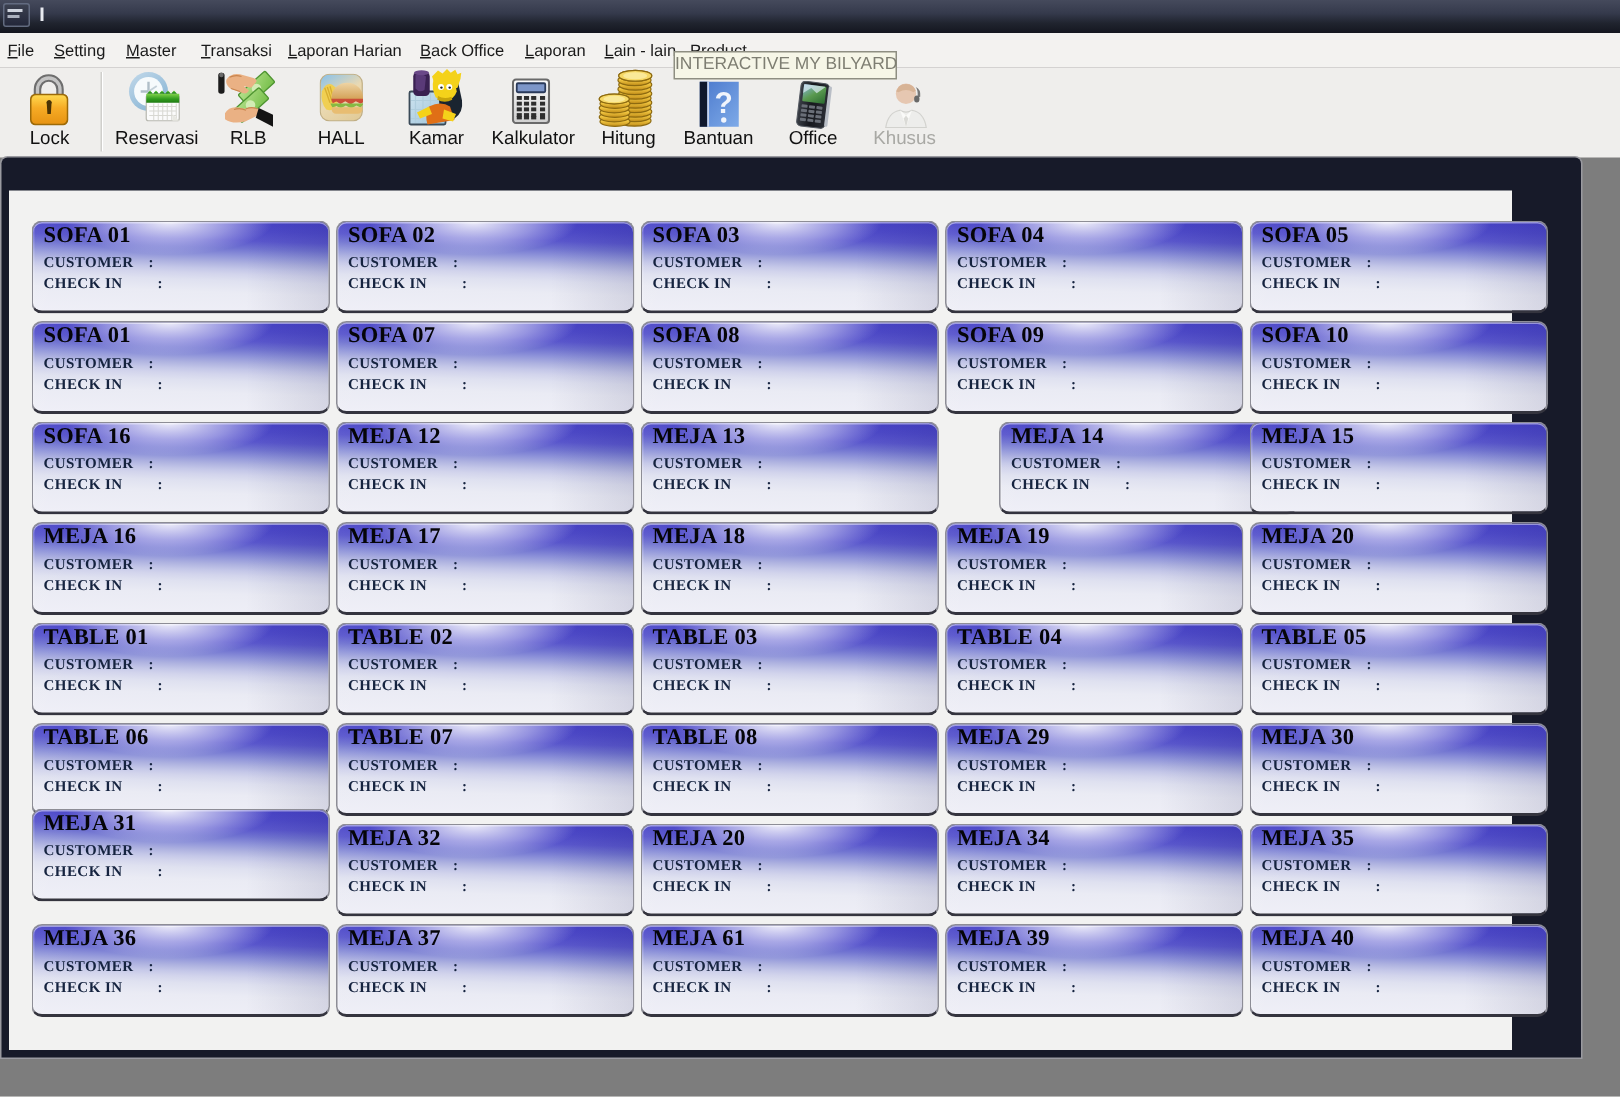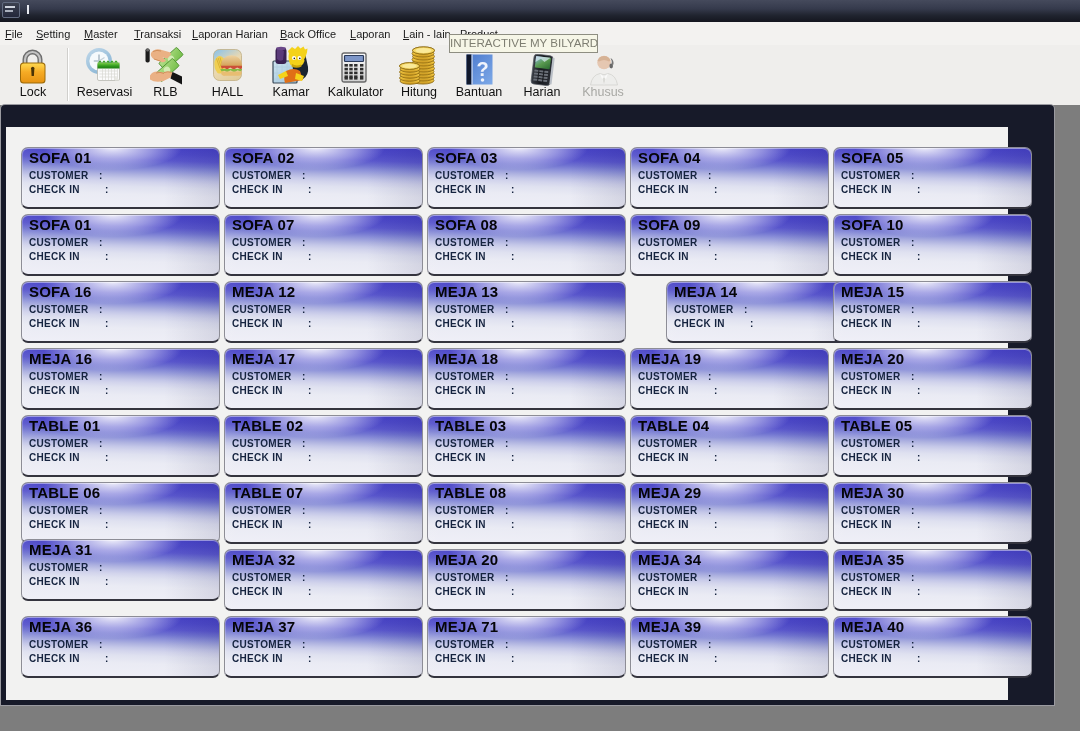--- a/index.html
+++ b/index.html
@@ -22,21 +22,21 @@
  border:1px solid #8e8e82;font-size:11.6px;color:#7e7e72;text-align:center;line-height:16px;z-index:50;white-space:nowrap;}
 #win{position:absolute;left:1px;top:105px;width:1053px;height:600px;background:#171a29;
  border-radius:4px 4px 0 0;box-shadow:0 0 0 1px #9a9aa0;}
 #wtitle{position:absolute;left:2px;top:1px;width:1049px;height:21px;border-radius:3px 3px 0 0;
  background:linear-gradient(180deg,#61667a 0%,#434860 45%,#23283f 55%,#10131f 100%);}
 #wicon{position:absolute;left:8px;top:2px;width:15px;height:15px;}
 #wtext{position:absolute;left:30px;top:4px;font-size:11.5px;color:#dcdde4;letter-spacing:0.4px;}
 #wclose{position:absolute;left:1002px;top:3px;width:40px;height:12px;background:linear-gradient(#3e4357,#1e2334);
  border:1px solid #767b8c;border-radius:2px;color:#e8eaf2;font-size:10px;font-weight:bold;
  text-align:center;line-height:12px;}
-#wcontent{position:absolute;left:5px;top:22px;width:1002px;height:573px;background:#f2f2f1;}
+#wcontent{position:absolute;left:5px;top:22px;width:1002px;height:573px;background:#f2f2f1;font-family:Liberation Serif, serif;}
 .card{position:absolute;width:197px;height:59px;border:1px solid #8d8d96;border-bottom:2px solid #34343e;
  border-radius:7px;box-shadow:inset 0 1px 0 rgba(255,255,255,0.45),inset 1px 0 0 rgba(255,255,255,0.2);
  background:
   radial-gradient(44% 46% at 46% 0%,rgba(255,255,255,0.9) 0%,rgba(244,245,255,0.42) 48%,rgba(255,255,255,0) 80%),
   linear-gradient(90deg,rgba(255,255,255,0.04) 0%,rgba(255,255,255,0) 15%,rgba(255,255,255,0) 72%,rgba(10,10,70,0.10) 100%),
   linear-gradient(182deg,#4641c6 0%,#4e4ac9 12%,#5a57cd 22%,#7174d1 30%,#9196da 38%,#aeb2e0 45%,#c4c7e8 51%,#d2d4ec 56%,#dfe1f0 63%,#eaebf4 75%,#efeff7 100%);}
 .ct{position:absolute;left:7px;top:1px;font-size:15px;font-weight:bold;color:#050508;letter-spacing:0.2px;}
 .cl{position:absolute;left:7px;font-size:10px;font-weight:bold;color:#15233f;letter-spacing:0.3px;}
 .l1{top:22px;}
 .l2{top:36px;}
@@ -278,21 +278,21 @@
           <rect x="15.5" y="19.5" width="4" height="2" rx="0.5"></rect>
 <rect x="5.5" y="22.5" width="4" height="2" rx="0.5"></rect>
           <rect x="10.5" y="22.5" width="4" height="2" rx="0.5"></rect>
           <rect x="15.5" y="22.5" width="4" height="2" rx="0.5"></rect>
 <rect x="5.5" y="25.5" width="4" height="2" rx="0.5"></rect>
           <rect x="10.5" y="25.5" width="4" height="2" rx="0.5"></rect>
           <rect x="15.5" y="25.5" width="4" height="2" rx="0.5"></rect>
 </g>
       </g>
 </svg>
-<div class="tlabel" style="left:542px">Harian</div>
+<div class="tlabel" style="left:542px">Office</div>
 <svg style="position:absolute;left:587px;top:9px" width="35" height="32" viewBox="0 0 35 32">
 <g opacity="0.9">
 <circle cx="17" cy="8.5" r="6.8" fill="#e5c3ab"></circle>
 <path d="M10.5 7 a6.8 6.8 0 0 1 13 -0.5 l-1.5 1 q-5 -3 -10 0z" fill="#d4ac8c"></path>
 <path d="M23.5 4 q3.5 1.5 3 6.5 l-1.8 0.3 q0.5 -4.5 -1.2 -6.8z" fill="#6a6a6a"></path>
 <ellipse cx="24.2" cy="12" rx="1.8" ry="2.4" fill="#5a5a5a"></ellipse>
 <path d="M3.5 31 q1.5 -10 9.5 -11.5 q4 2.5 8 0 q8 1.5 9.5 11.5z" fill="#ededeb" stroke="#cfcfcb" stroke-width="0.8"></path>
 <path d="M13 19.5 l4 3.5 4 -3.5 -2 5.5 -2 6 -2 -6z" fill="#fbfbfa"></path>
 <path d="M17 23 l1.5 2 -1.5 6 -1.5 -6z" fill="#d8d8d4"></path>
 </g>
@@ -555,21 +555,21 @@
         <div class="co" style="left:83px;top:36px">:</div>
       </div>
 <div class="card" style="left:218px;top:489px">
         <div class="ct">MEJA 37</div>
         <div class="cl l1">CUSTOMER</div>
         <div class="co" style="left:77px;top:22px">:</div>
         <div class="cl l2">CHECK IN</div>
         <div class="co" style="left:83px;top:36px">:</div>
       </div>
 <div class="card" style="left:421px;top:489px">
-        <div class="ct">MEJA 71</div>
+        <div class="ct">MEJA 61</div>
         <div class="cl l1">CUSTOMER</div>
         <div class="co" style="left:77px;top:22px">:</div>
         <div class="cl l2">CHECK IN</div>
         <div class="co" style="left:83px;top:36px">:</div>
       </div>
 <div class="card" style="left:624px;top:489px">
         <div class="ct">MEJA 39</div>
         <div class="cl l1">CUSTOMER</div>
         <div class="co" style="left:77px;top:22px">:</div>
         <div class="cl l2">CHECK IN</div>

